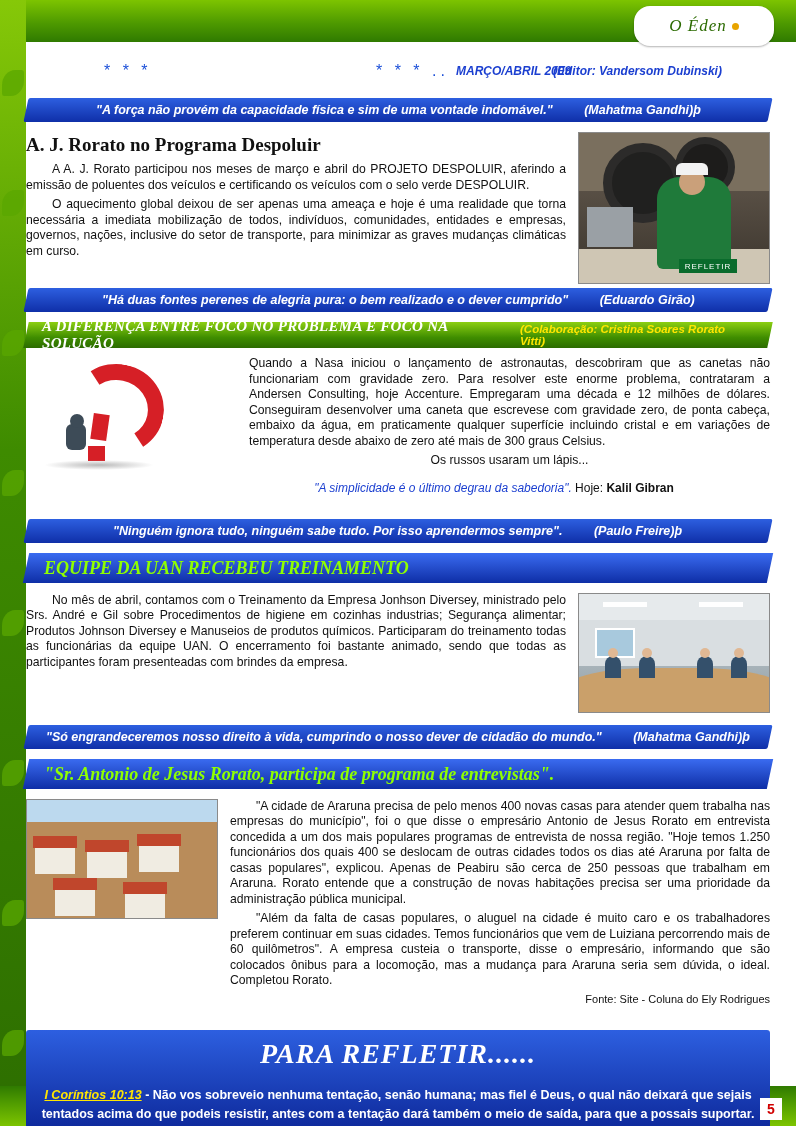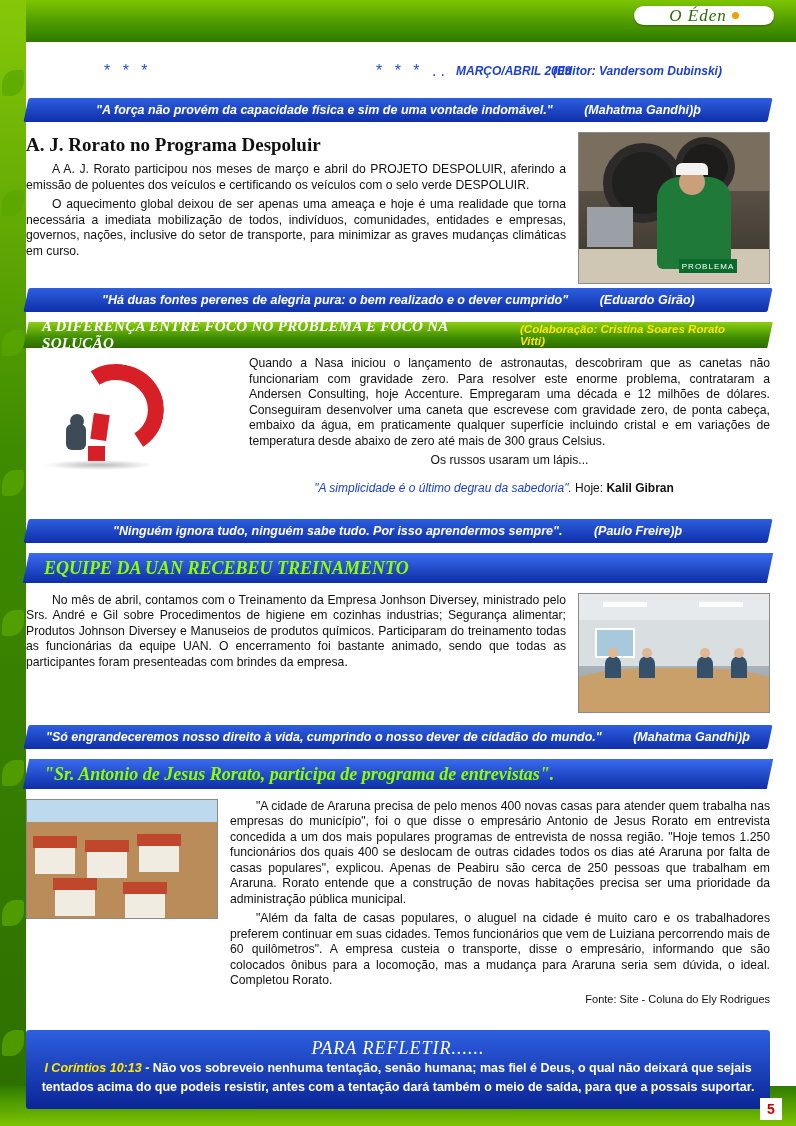--- a/index.html
+++ b/index.html
@@ -16,21 +16,21 @@
   
   .leftstrip{position:absolute;left:0;top:0;width:26px;height:1126px;
     background:linear-gradient(180deg,#86c808,#3e8b00 40%,#2d6e00 100%);}
   .leftstrip .leaf{position:absolute;left:2px;width:22px;height:26px;background:#5aa700;
     border-radius:60% 10% 60% 10%;opacity:.75;}
 
   
   .bottomband{position:absolute;left:0;bottom:0;width:796px;height:40px;
     background:linear-gradient(180deg,#2f7a00,#4e9a00 40%,#7dc400 100%);}
 
-  .logo{position:absolute;right:22px;top:6px;width:140px;height:19px;
+  .logo{position:absolute;right:22px;top:6px;width:140px;height:40px;
     background:#ffffff;border-radius:16px;display:flex;align-items:center;justify-content:center;
     box-shadow:0 1px 2px rgba(0,0,0,.3);}
   .logo .txt{font-family:"Liberation Serif",serif;font-style:italic;font-size:17px;color:#2b6a00;letter-spacing:1px;}
   .logo .dot{width:7px;height:7px;border-radius:50%;background:#e8a400;margin-left:5px;}
 
   .content{position:absolute;left:26px;top:42px;width:744px;}
 
   
   .masthead{height:44px;position:relative;margin-top:8px;}
   .masthead .stars{position:absolute;left:78px;top:12px;font-size:16px;color:#1b4fd8;letter-spacing:4px;}
@@ -113,23 +113,23 @@
   .ph4 .ground{position:absolute;left:0;top:22px;width:190px;height:96px;background:#b98c5a;}
   .ph4 .house{position:absolute;width:40px;height:26px;background:#f0ece2;}
   .ph4 .roof{position:absolute;width:44px;height:12px;background:#c0462c;}
 
   .centerline{text-align:center;font-size:12px;color:#1b3fd0;font-style:italic;}
   .centerline .aut{color:#111;font-style:normal;}
 
   .refletir{position:relative;margin-top:14px;background:linear-gradient(180deg,#2d5fe0,#0b2596);
     border-radius:3px;padding:8px 14px 12px 14px;}
   .refletir .rt{text-align:center;color:#ffffff;font-family:"Liberation Serif",serif;font-style:italic;
-    font-weight:normal;font-size:18px;letter-spacing:1px;margin-bottom:0;}
+    font-weight:bold;font-size:28px;letter-spacing:1px;margin-bottom:16px;}
   .refletir .rb{color:#ffffff;font-size:12.5px;font-weight:bold;text-align:center;line-height:19px;}
-  .refletir .ref{color:#ffe600;font-style:italic;}
+  .refletir .ref{color:#ffe600;text-decoration:underline;font-style:italic;}
 
   .pagenum{position:absolute;right:14px;bottom:6px;width:22px;height:22px;background:#ffffff;
     color:#d00000;font-weight:bold;font-size:14px;display:flex;align-items:center;justify-content:center;}
 
   .src{font-size:11px;color:#111;text-align:right;margin-top:2px;}
   .colab{font-size:12px;font-style:italic;}
 </style>
 </head>
 <body>
 
@@ -177,21 +177,21 @@
       </div>
       <div class="photo ph1">
         <div class="wall"></div>
         <div class="tire"></div>
         <div class="tire2"></div>
         <div class="box"></div>
         <div class="floor"></div>
         <div class="man"></div>
         <div class="head"></div>
         <div class="cap"></div>
-        <div class="badge">PROBLEMA</div>
+        <div class="badge">REFLETIR</div>
       </div>
     </div>
 
     <div class="quotebar">
       <div class="inner">
         <span>"Há duas fontes perenes de alegria pura: o bem realizado e o dever cumprido"</span>
         <span class="author">(Eduardo Girão)</span>
       </div>
     </div>
 

